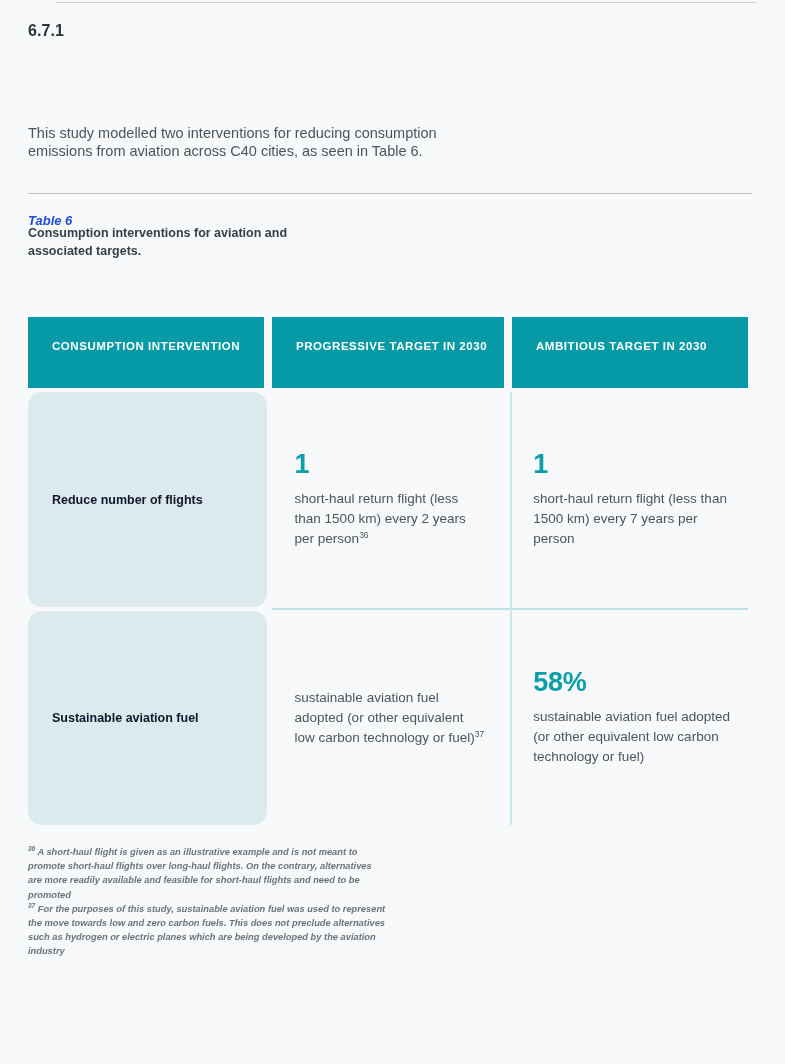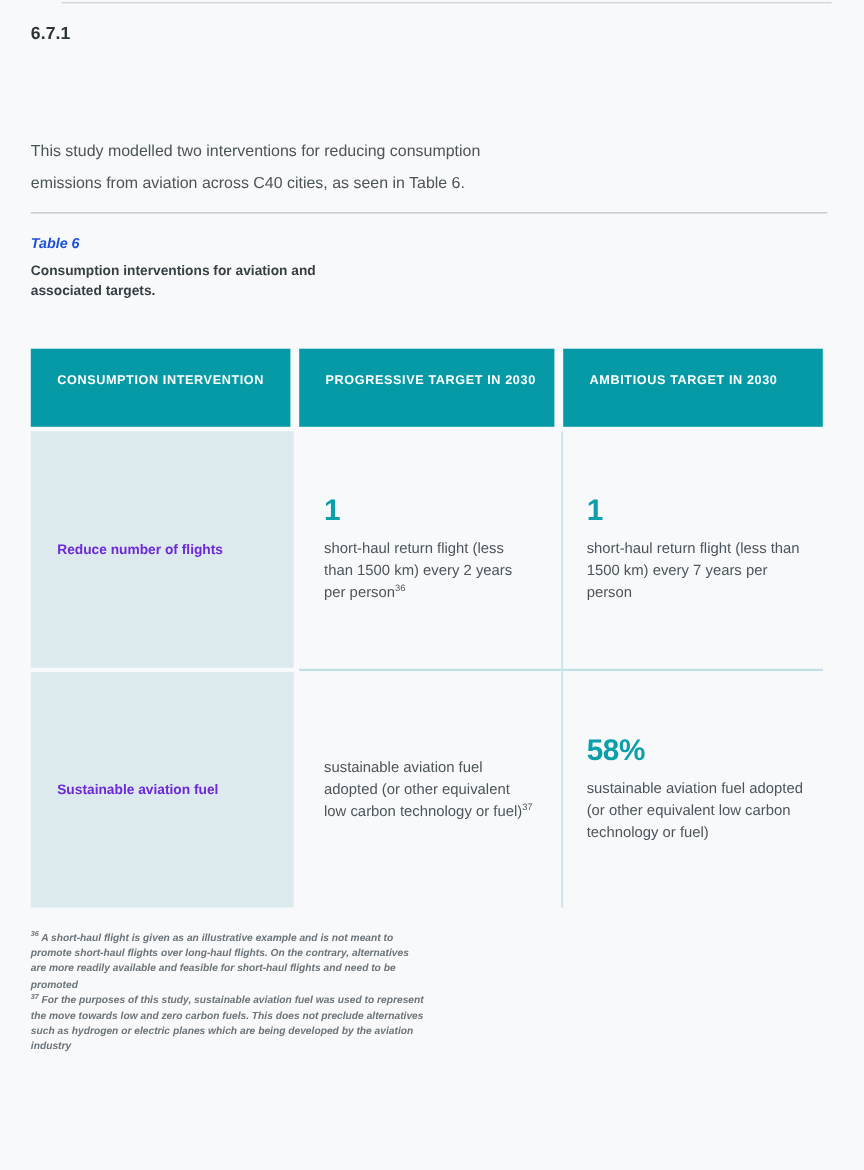--- a/index.html
+++ b/index.html
@@ -53,21 +53,21 @@
     line-height: 1.25;
     color: #0aa0ab;
     letter-spacing: -0.1px;
   }
   .intro-paragraph {
     position: absolute;
     left: 28px;
     top: 109px;
     width: 420px;
     font-size: 14.5px;
-    line-height: 29px;
+    line-height: 18px;
     color: #4b5459;
   }
 
   
   .caption-rule {
     position: absolute;
     left: 28px;
     top: 193px;
     width: 724px;
     height: 1px;
@@ -80,21 +80,21 @@
     left: 28px;
     top: 213px;
     font-size: 13px;
     font-style: italic;
     font-weight: bold;
     color: #1d4ed8;
   }
   .table-caption {
     position: absolute;
     left: 28px;
-    top: 237px;
+    top: 224px;
     width: 300px;
     font-size: 12.5px;
     font-weight: bold;
     line-height: 18px;
     color: #363f44;
   }
 
   
   .table {
     position: absolute;
@@ -143,21 +143,22 @@
 
   .cell-label {
     width: 240px;
     background: #dceaee;
     box-sizing: border-box;
     display: flex;
     align-items: center;
     padding-left: 24px;
     font-size: 12.5px;
     font-weight: bold;
-    color: #6d28d9;
+    color: #0f172a;
+    border-radius: 14px;
   }
 
   .cell-target {
     width: 236px;
     box-sizing: border-box;
     padding: 0 18px 0 24px;
     display: flex;
     flex-direction: column;
     justify-content: center;
   }

